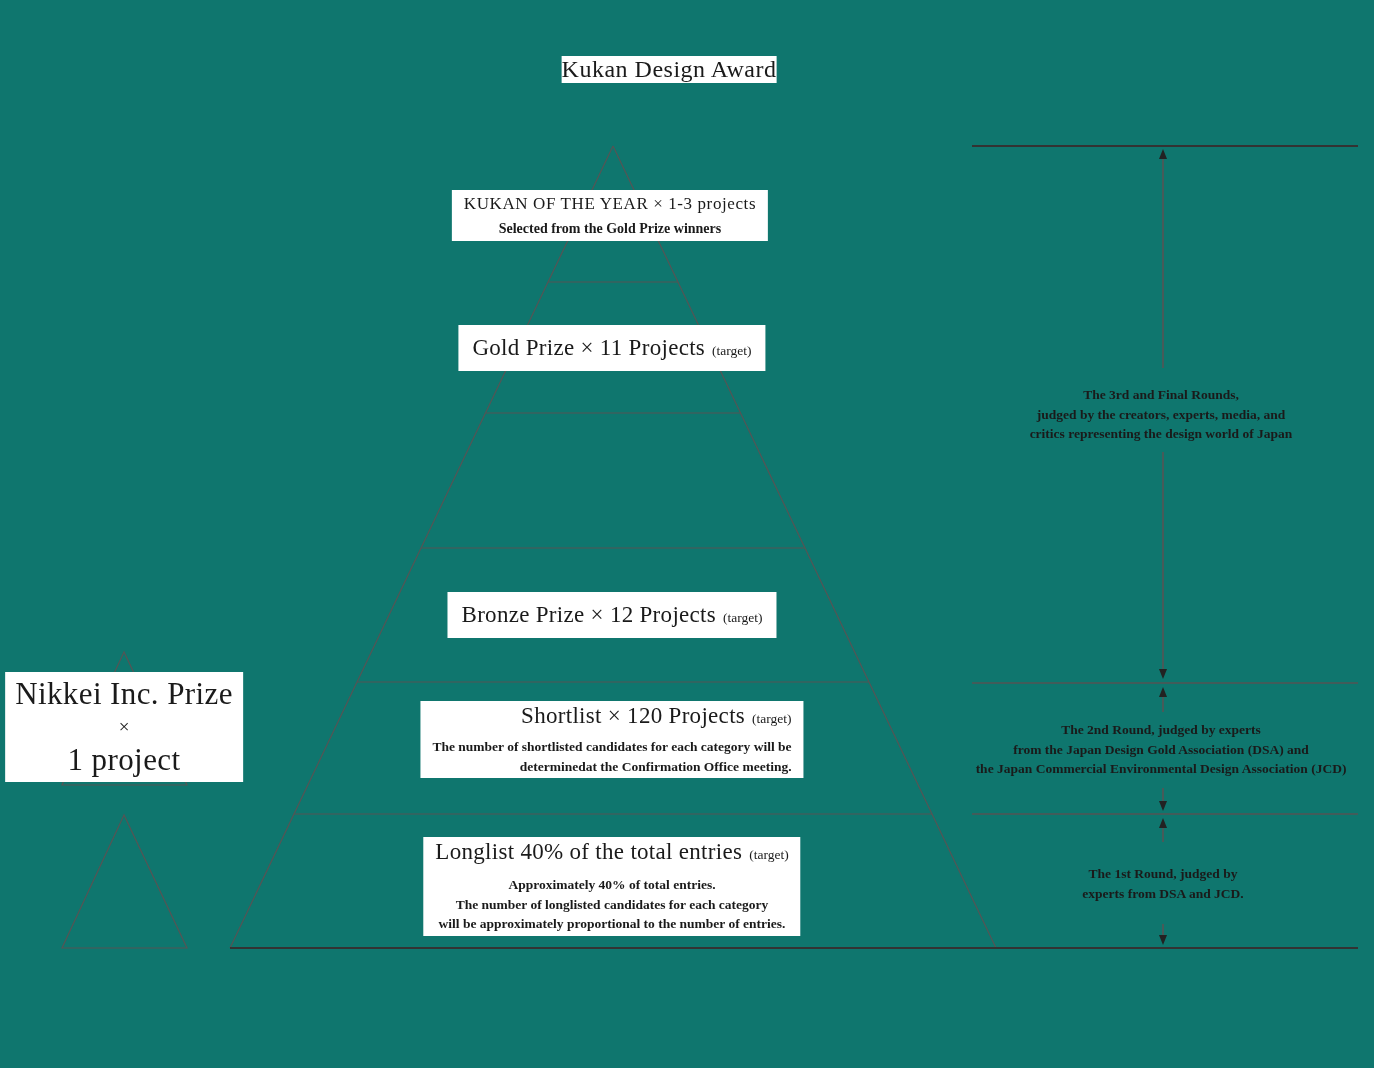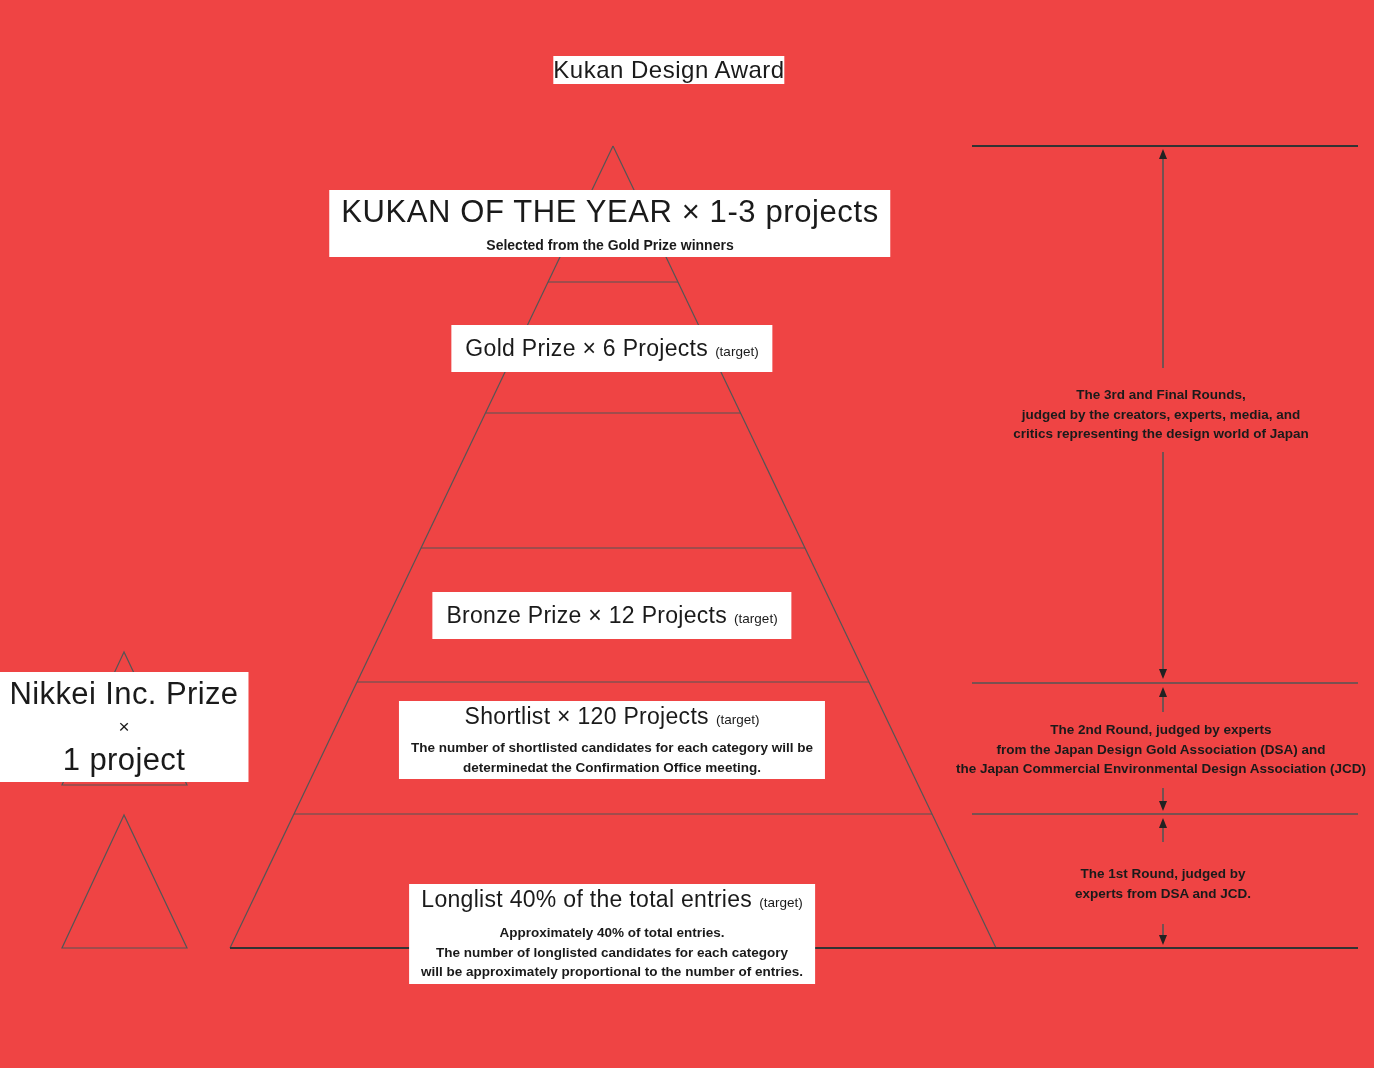--- a/index.html
+++ b/index.html
@@ -1,24 +1,24 @@
 <!DOCTYPE html>
 <html><head>
 <meta charset="utf-8">
 <style>
   html,body{margin:0;padding:0;background:#ffffff;}
   .canvas{
-    position:relative;width:1374px;height:1068px;background:#ef4444;
-    font-family:Liberation Sans, sans-serif;color:#1a1a1a;overflow:hidden;
+    position:relative;width:1374px;height:1068px;background:#0f766e;
+    font-family:Liberation Serif, serif;color:#1a1a1a;overflow:hidden;
   }
   svg.lines{position:absolute;left:0;top:0;width:1374px;height:1068px;}
   .abs{position:absolute;transform:translateX(-50%);text-align:center;background:#ffffff;white-space:nowrap;}
   .main-title{font-size:24px;letter-spacing:0.5px;}
   .tier-title{font-size:23px;letter-spacing:0.3px;}
-  .kukan-title{font-size:31px;letter-spacing:0.6px;}
+  .kukan-title{font-size:17px;letter-spacing:0.6px;}
   .target{font-size:13.5px;margin-left:7px;letter-spacing:0;}
   .subtitle{font-size:14px;font-weight:bold;margin-top:7px;text-align:center;}
   .desc{font-size:13.5px;font-weight:bold;line-height:19.5px;margin-top:8px;}
   .round-note{font-size:13.5px;font-weight:bold;line-height:19.5px;background:transparent;}
   .side-big{font-size:31px;letter-spacing:0.4px;}
   .side-times{font-size:19px;margin:4px 0;}
   .pad-v10{padding:10px 14px;}
   .pad-v4{padding:4px 12px;}
 </style>
 </head>
@@ -67,39 +67,39 @@
   </svg>
 
   <div class="abs main-title" style="left:669px;top:56px;">Kukan Design Award</div>
 
   <div class="abs pad-v4" style="left:610px;top:190px;">
     <div class="kukan-title">KUKAN OF THE YEAR × 1-3 projects</div>
     <div class="subtitle">Selected from the Gold Prize winners</div>
   </div>
 
   <div class="abs pad-v10" style="left:612px;top:325px;">
-    <span class="tier-title">Gold Prize × 6 Projects</span><span class="target">(target)</span>
+    <span class="tier-title">Gold Prize × 11 Projects</span><span class="target">(target)</span>
   </div>
 
 
   <div class="abs pad-v10" style="left:612px;top:592px;">
     <span class="tier-title">Bronze Prize × 12 Projects</span><span class="target">(target)</span>
   </div>
 
-  <div class="abs" style="left:612px;top:701px;padding:2px 12px;">
+  <div class="abs" style="left:612px;top:701px;padding:2px 12px;text-align:right;">
     <div>
       <span class="tier-title">Shortlist × 120 Projects</span><span class="target">(target)</span>
     </div>
     <div class="desc">
       <div>The number of shortlisted candidates for each category will be</div>
       <div>determinedat the Confirmation Office meeting.</div>
     </div>
   </div>
 
-  <div class="abs" style="left:612px;top:884px;padding:2px 12px;">
+  <div class="abs" style="left:612px;top:837px;padding:2px 12px;">
     <div>
       <span class="tier-title">Longlist 40% of the total entries</span><span class="target">(target)</span>
     </div>
     <div class="desc" style="margin-top:10px;">
       <div>Approximately 40% of total entries.</div>
       <div>The number of longlisted candidates for each category</div>
       <div>will be approximately proportional to the number of entries.</div>
     </div>
   </div>
 

